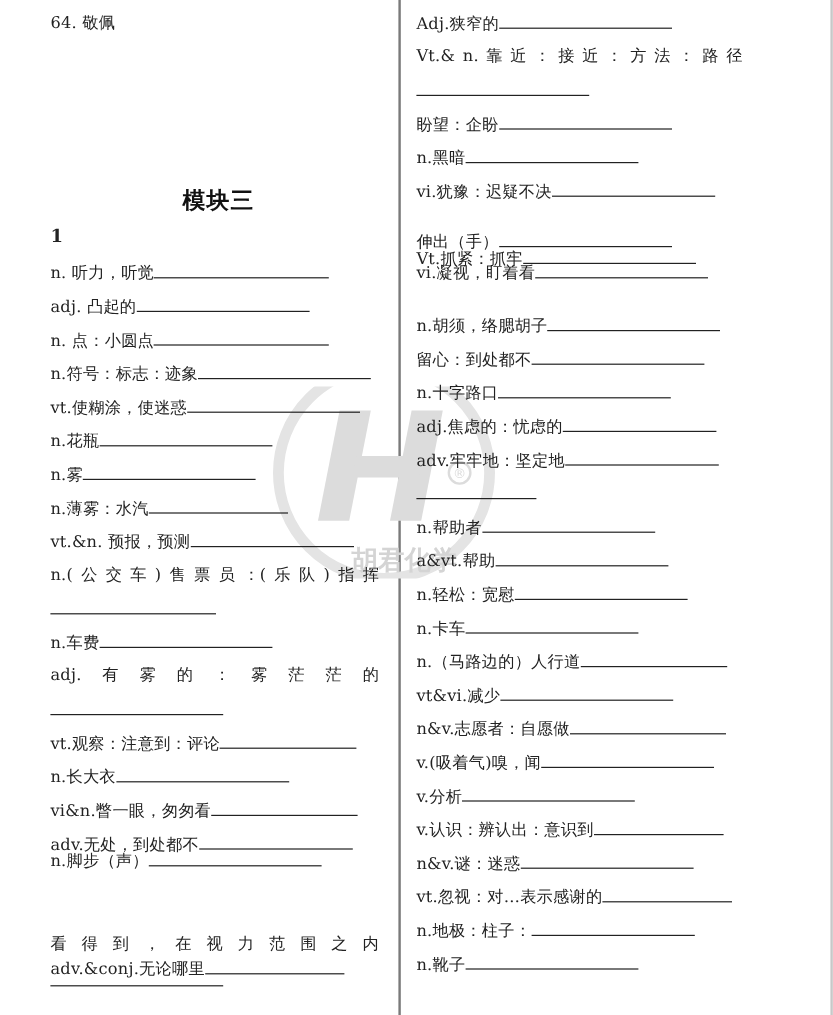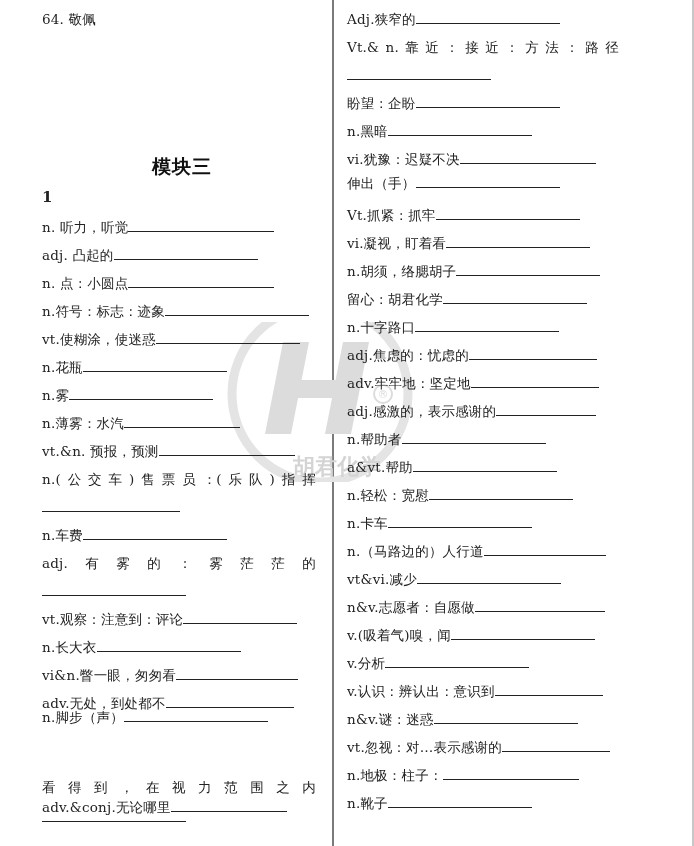--- a/index.html
+++ b/index.html
@@ -134,29 +134,29 @@
         <span>法</span>
         <span>：</span>
         <span>路</span>
         <span>径</span>
     </div>
     <div class="line" style="top:66px;"><span class="blank" style="width:144px"></span></div>
 
     <div class="line" style="top:94px;"><span>盼望：企盼</span><span class="blank" style="width:144px"></span></div>
     <div class="line" style="top:122px;"><span>n.黑暗</span><span class="blank" style="width:144px"></span></div>
     <div class="line" style="top:150px;"><span>vi.犹豫：迟疑不决</span><span class="blank" style="width:136px"></span></div>
-    <div class="line" style="top:174px;"><span>伸出（手）</span><span class="blank" style="width:144px"></span></div>
+    <div class="line" style="top:192px;"><span>伸出（手）</span><span class="blank" style="width:144px"></span></div>
     <div class="line" style="top:206px;"><span>Vt.抓紧：抓牢</span><span class="blank" style="width:144px"></span></div>
-    <div class="line" style="top:234px;"><span>vi.凝视，盯着看</span><span class="blank" style="width:144px"></span></div>
+    <div class="line" style="top:218px;"><span>vi.凝视，盯着看</span><span class="blank" style="width:144px"></span></div>
     <div class="line" style="top:262px;"><span>n.胡须，络腮胡子</span><span class="blank" style="width:144px"></span></div>
-    <div class="line" style="top:290px;"><span>留心：胡君化学</span><span class="blank" style="width:144px"></span></div>
+    <div class="line" style="top:290px;"><span>留心：到处都不</span><span class="blank" style="width:144px"></span></div>
     <div class="line" style="top:318px;"><span>n.十字路口</span><span class="blank" style="width:144px"></span></div>
     <div class="line" style="top:346px;"><span>adj.焦虑的：忧虑的</span><span class="blank" style="width:128px"></span></div>
     <div class="line" style="top:374px;"><span>adv.牢牢地：坚定地</span><span class="blank" style="width:128px"></span></div>
-    <div class="line" style="top:402px;"><span>adj.感激的，表示感谢的</span><span class="blank" style="width:100px"></span></div>
+    <div class="line" style="top:402px;"><span class="blank" style="width:100px"></span></div>
     <div class="line" style="top:430px;"><span>n.帮助者</span><span class="blank" style="width:144px"></span></div>
     <div class="line" style="top:458px;"><span>a&amp;vt.帮助</span><span class="blank" style="width:144px"></span></div>
     <div class="line" style="top:486px;"><span>n.轻松：宽慰</span><span class="blank" style="width:144px"></span></div>
     <div class="line" style="top:514px;"><span>n.卡车</span><span class="blank" style="width:144px"></span></div>
     <div class="line" style="top:542px;"><span>n.（马路边的）人行道</span><span class="blank" style="width:122px"></span></div>
     <div class="line" style="top:570px;"><span>vt&amp;vi.减少</span><span class="blank" style="width:144px"></span></div>
     <div class="line" style="top:598px;"><span>n&amp;v.志愿者：自愿做</span><span class="blank" style="width:130px"></span></div>
     <div class="line" style="top:626px;"><span>v.(吸着气)嗅，闻</span><span class="blank" style="width:144px"></span></div>
     <div class="line" style="top:654px;"><span>v.分析</span><span class="blank" style="width:144px"></span></div>
     <div class="line" style="top:682px;"><span>v.认识：辨认出：意识到</span><span class="blank" style="width:108px"></span></div>

